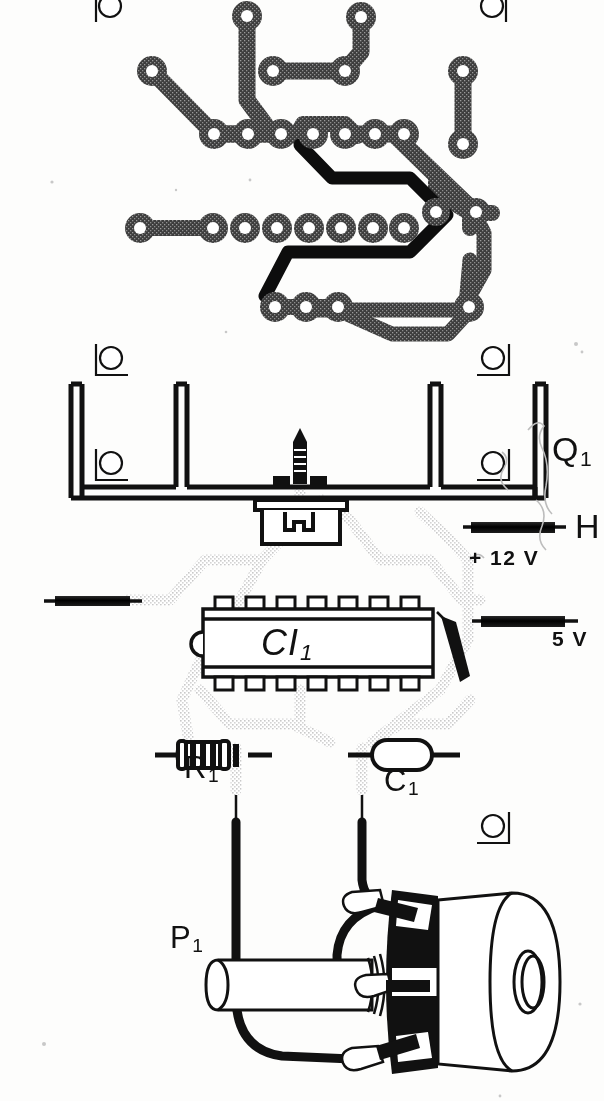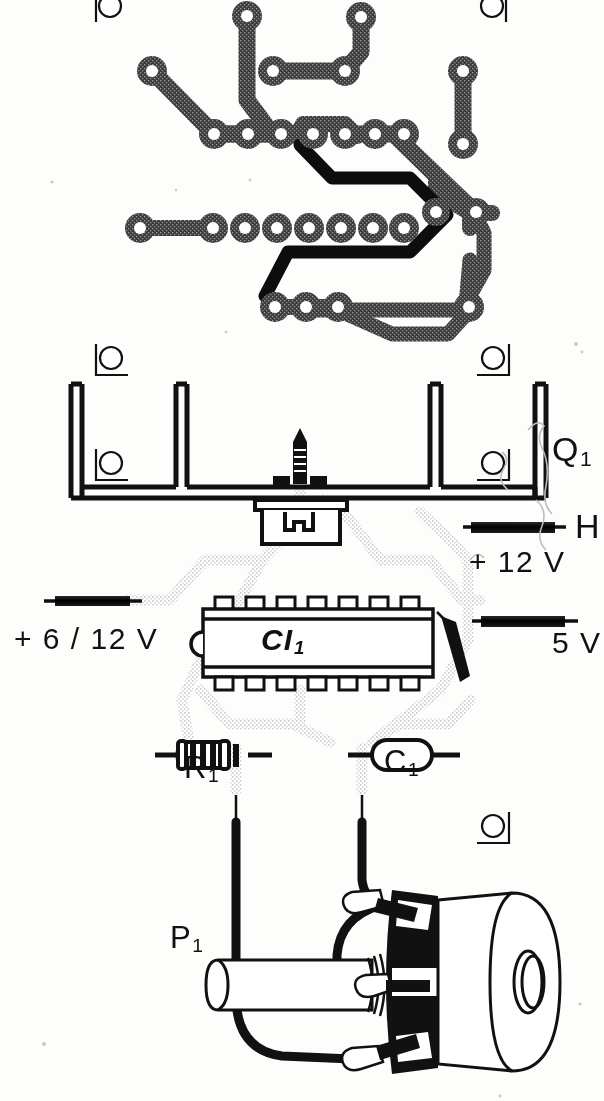--- a/index.html
+++ b/index.html
@@ -28,22 +28,22 @@
     line-height:1;
     user-select:none;
   }
   .lbl .sub{
     font-size:0.62em;
     vertical-align:-0.22em;
     padding-left:1px;
   }
   .lbl.big{ font-size:34px; font-weight:400; letter-spacing:0.5px;}
   .lbl.mid{ font-size:31px; font-weight:400; letter-spacing:0.5px;}
-  .lbl.vlt{ font-size:30px; font-weight:400; letter-spacing:1.5px;}
-  .lbl.ital{ font-style:italic; font-weight:700; font-size:30px; letter-spacing:1px;}
+  .lbl.vlt{ font-size:21px; font-weight:700; letter-spacing:1.5px;}
+  .lbl.ital{ font-style:italic; font-weight:400; font-size:36px; letter-spacing:1px;}
 </style>
 </head>
 <body>
 
 <div id="page">
 
   <svg id="art" viewBox="0 0 604 1101" xmlns="http://www.w3.org/2000/svg">
     <defs>
 
       <pattern id="copper" width="4" height="4" patternUnits="userSpaceOnUse">
@@ -411,33 +411,32 @@
   </svg>
 
   <div class="lbl big" style="left:552px; top:432px;">
     <span>Q</span><span class="sub">1</span>
   </div>
 
   <div class="lbl big" style="left:575px; top:509px;">H</div>
 
   <div class="lbl vlt" style="left:469px; top:547px;">+ 12 V</div>
 
-  <div class="lbl vlt" style="left:14px; top:624px;">+ 6 / 12 V</div>
 
   <div class="lbl vlt" style="left:552px; top:628px;">5 V</div>
 
   <div class="lbl ital" style="left:261px; top:625px;">
     <span>CI</span><span class="sub">1</span>
   </div>
 
   <div class="lbl mid" style="left:184px; top:752px;">
     <span>R</span><span class="sub">1</span>
   </div>
 
-  <div class="lbl mid" style="left:384px; top:746px;text-align:center;">
+  <div class="lbl mid" style="left:384px; top:765px;text-align:center;">
     <span>C</span><span class="sub">1</span>
   </div>
 
   <div class="lbl mid" style="left:170px; top:922px;">
     <span>P</span><span class="sub">1</span>
   </div>
 
 </div>
 
 </body></html>

